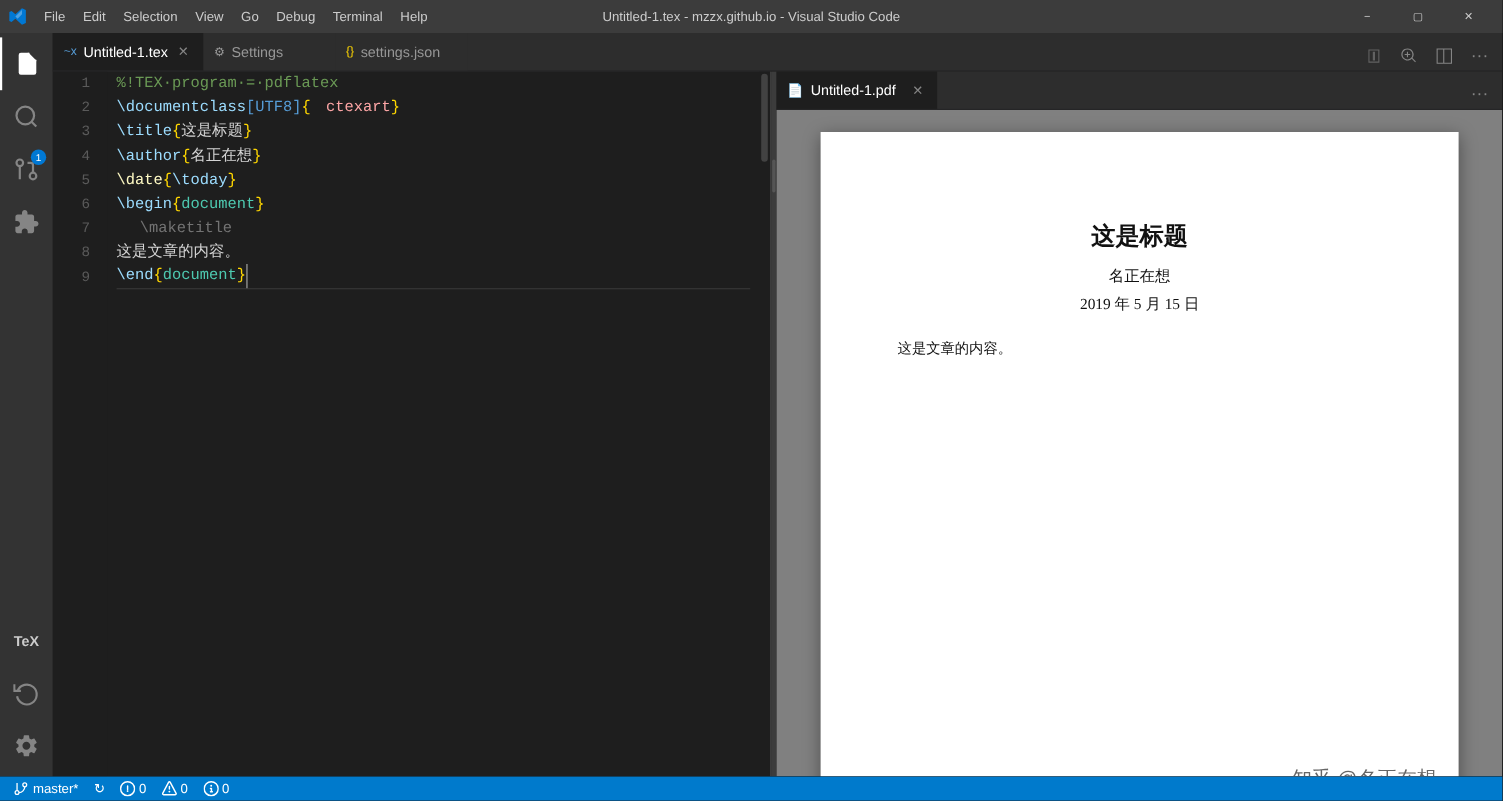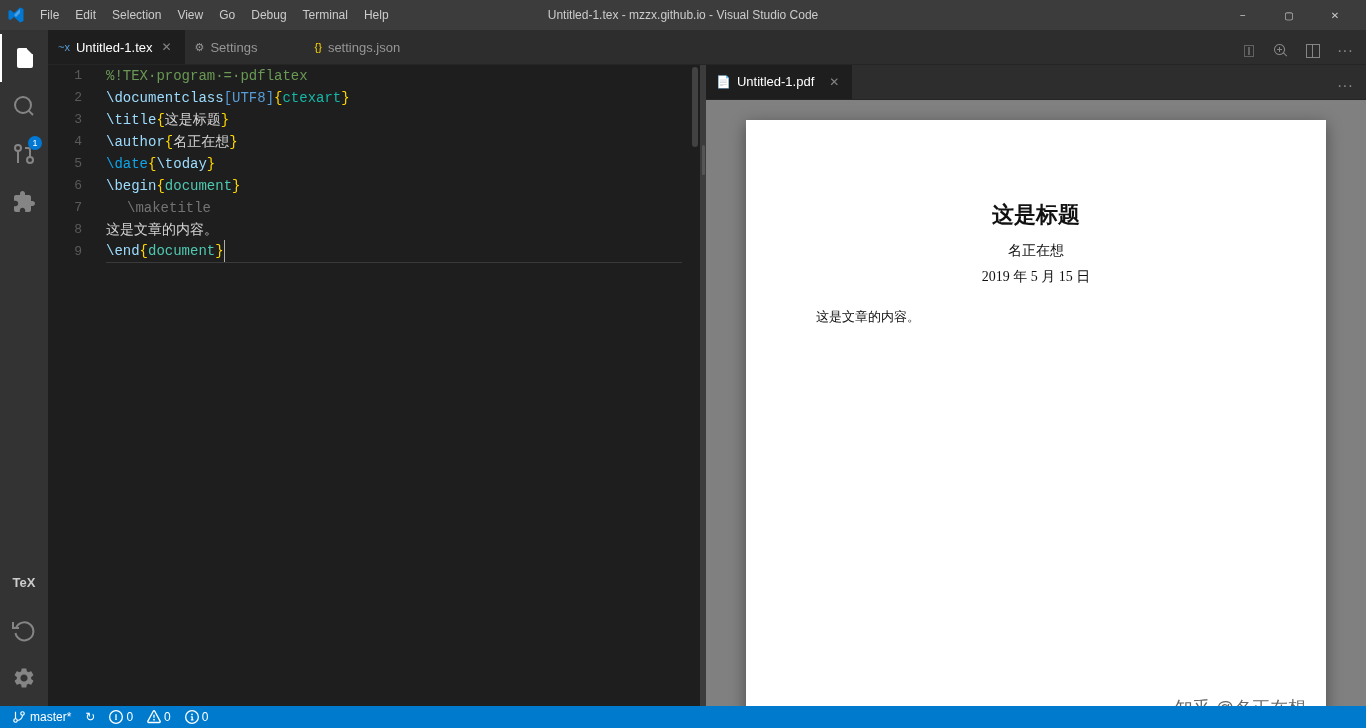--- a/index.html
+++ b/index.html
@@ -530,33 +530,33 @@
             <div class="line-number">8</div>
             <div class="line-number">9</div>
           </div>
           <div class="code-lines">
 
             <div class="code-line">
               <span style="color:#6a9955;">%!TEX·program·=·pdflatex</span>
             </div>
 
             <div class="code-line">
-              <span style="color:#9cdcfe;">\documentclass</span><span style="color:#569cd6;">[UTF8]</span><span style="color:#ffd700;">{</span><span style="color:#14b8a6;">ctexart</span><span style="color:#ffd700;">}</span>
+              <span style="color:#9cdcfe;">\documentclass</span><span style="color:#569cd6;">[UTF8]</span><span style="color:#ffd700;">{</span><span style="color:#fca5a5;margin-left:14px;">ctexart</span><span style="color:#ffd700;">}</span>
             </div>
 
             <div class="code-line">
               <span style="color:#9cdcfe;">\title</span><span style="color:#ffd700;">{</span><span style="color:#d4d4d4;">这是标题</span><span style="color:#ffd700;">}</span>
             </div>
 
             <div class="code-line">
               <span style="color:#9cdcfe;">\author</span><span style="color:#ffd700;">{</span><span style="color:#d4d4d4;">名正在想</span><span style="color:#ffd700;">}</span>
             </div>
 
             <div class="code-line">
-              <span style="color:#0ea5e9;margin-top:32px;">\date</span><span style="color:#ffd700;">{</span><span style="color:#9cdcfe;">\today</span><span style="color:#ffd700;">}</span>
+              <span style="color:#fef9c3;margin-top:32px;">\date</span><span style="color:#ffd700;">{</span><span style="color:#9cdcfe;">\today</span><span style="color:#ffd700;">}</span>
             </div>
 
             <div class="code-line">
               <span style="color:#9cdcfe;">\begin</span><span style="color:#ffd700;">{</span><span style="color:#4ec9b0;">document</span><span style="color:#ffd700;">}</span>
             </div>
 
             <div class="code-line">
               <span style="color:#737373;margin-left:21px;">\maketitle</span>
             </div>
 

